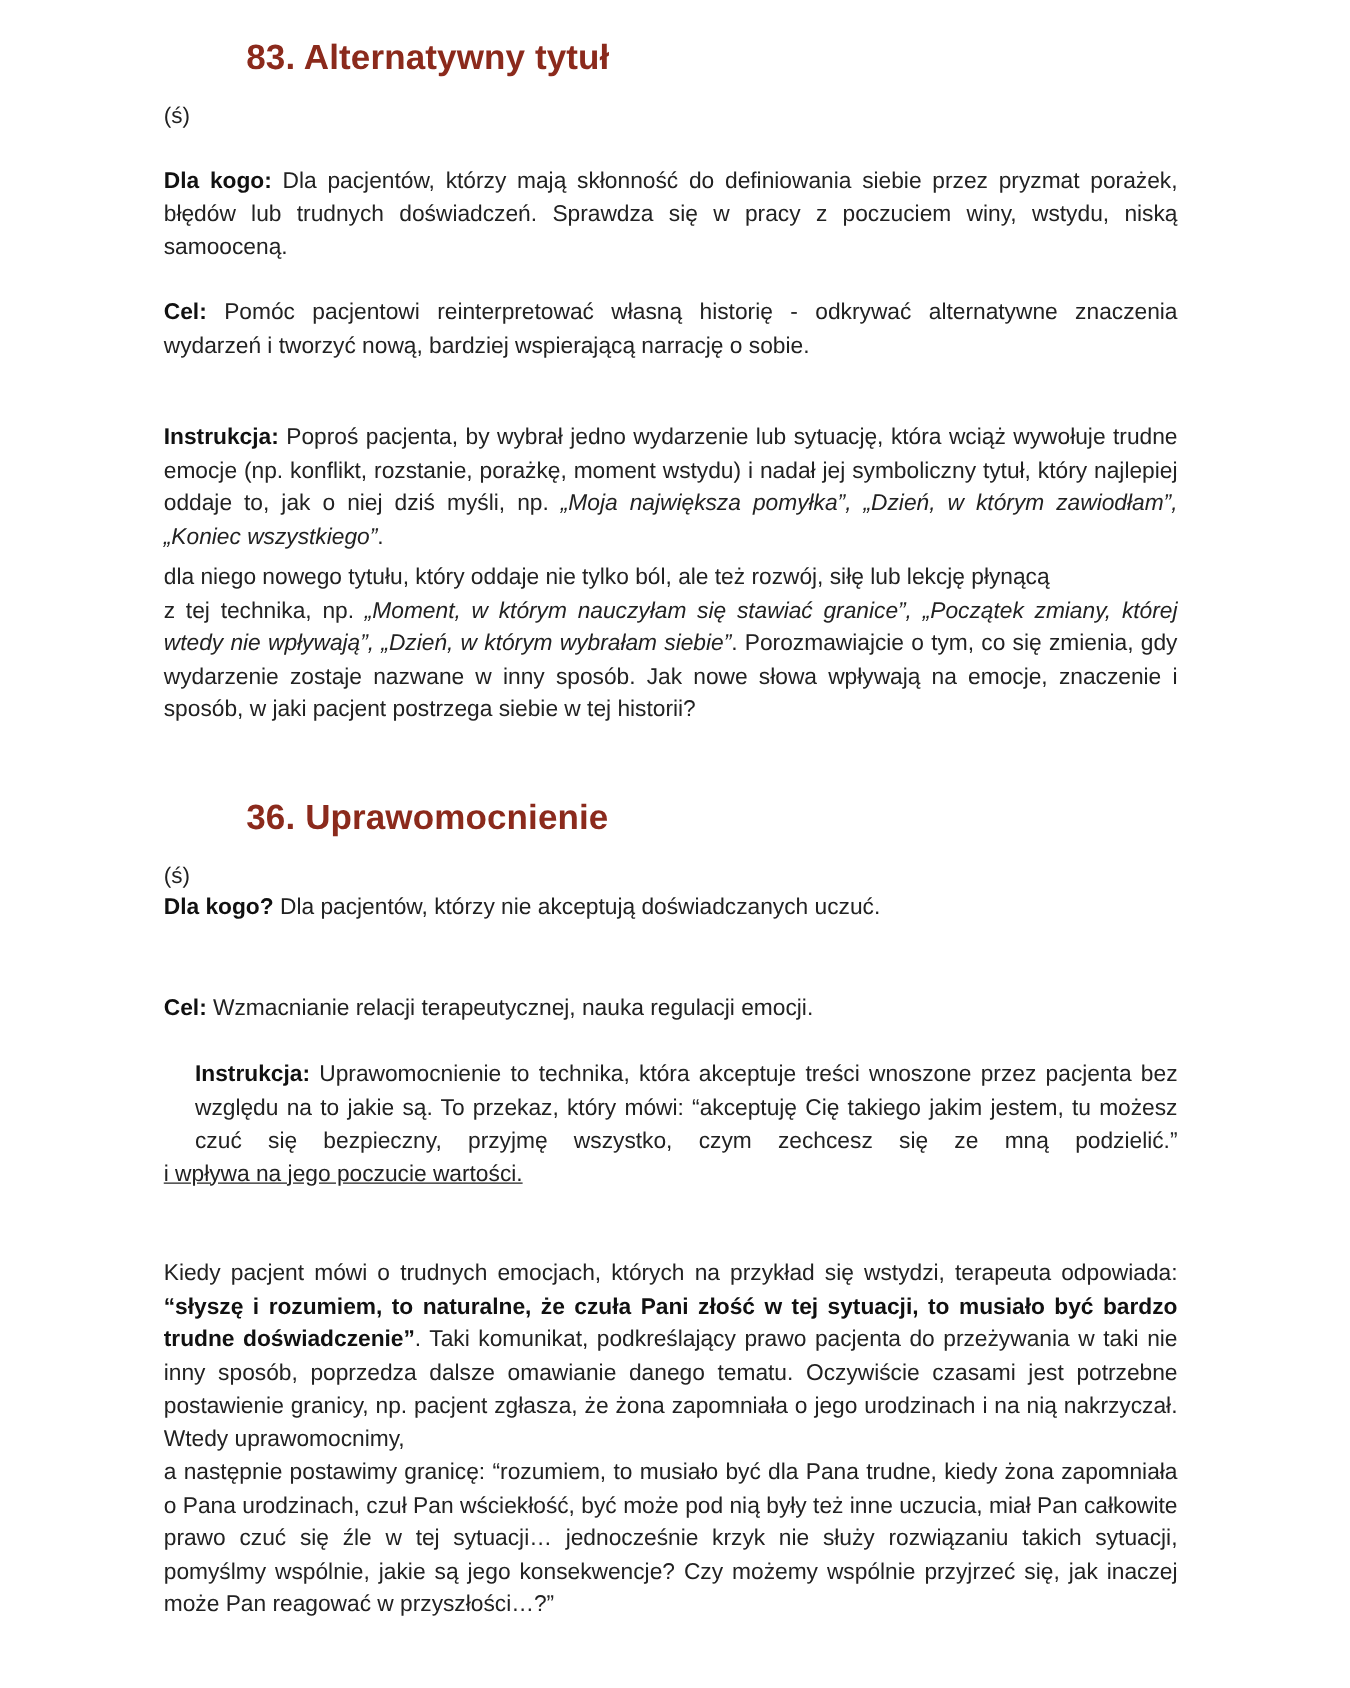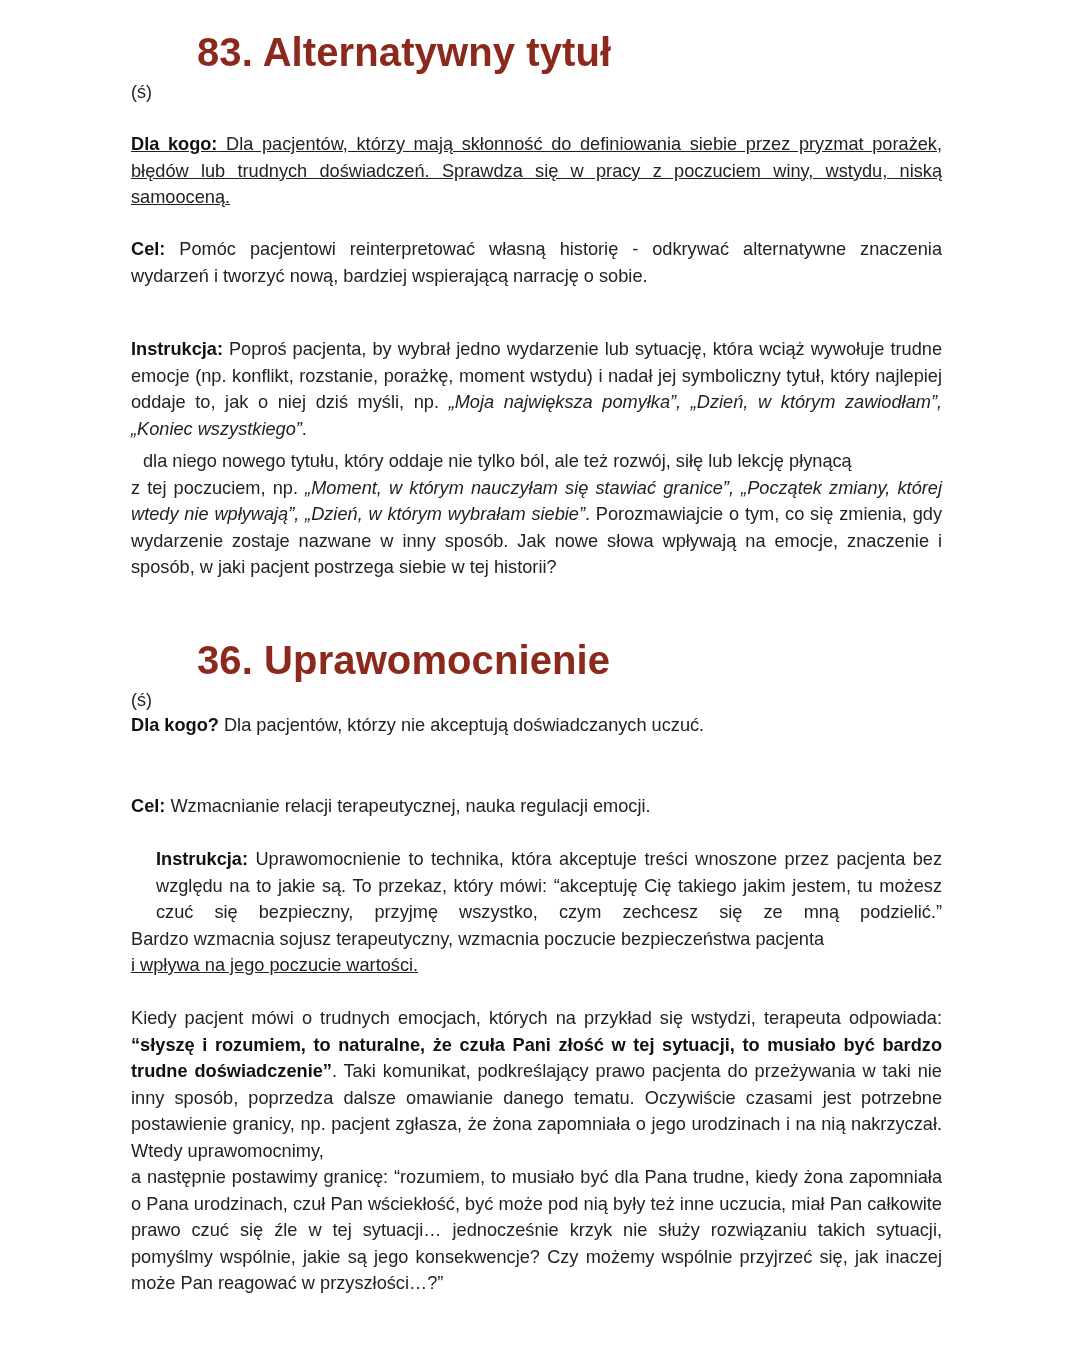--- a/index.html
+++ b/index.html
@@ -1,66 +1,65 @@
 <!DOCTYPE html>
 <html><head>
 <meta charset="utf-8">
 <style>
   html, body { margin: 0; padding: 0; background: #ffffff; }
   body { width: 1080px; height: 1350px; position: relative; overflow: hidden;
          font-family: "Liberation Sans", sans-serif; color: #222222; }
   .page { position: absolute; left: 131px; top: 0; width: 811px; }
-  .title { position: absolute; left: 66px; font-size: 40px; font-weight: bold;
+  .title { position: absolute; left: 66px; font-size: 28px; font-weight: bold;
            color: #8b2a1c; margin: 0; white-space: nowrap; letter-spacing: 0.1px; }
   .mark { position: absolute; left: 0; font-size: 18px; color: #222; }
   .para { position: absolute; left: 0; width: 811px; font-size: 18.2px; line-height: 26.5px;
           text-align: justify; margin: 0; }
   .para b { font-weight: bold; color: #111; }
   .para i { font-style: italic; }
   .nl { display: block; }
 </style>
 </head>
 <body>
 
 <div class="page">
 
   <h1 class="title" style="top:30px;">83. Alternatywny tytuł</h1>
   <div class="mark" style="top:82px;">(ś)</div>
 
-  <p class="para" style="top:131px;text-decoration:underline;">
+  <p class="para" style="top:131px;">
     <b>Dla kogo:</b><span> Dla pacjentów, którzy mają skłonność do definiowania siebie przez pryzmat porażek, błędów lub trudnych doświadczeń. Sprawdza się w pracy z poczuciem winy, wstydu, niską samooceną.</span>
   </p>
 
   <p class="para" style="top:236px;">
     <b>Cel:</b><span> Pomóc pacjentowi reinterpretować własną historię - odkrywać alternatywne znaczenia wydarzeń i tworzyć nową, bardziej wspierającą narrację o sobie.</span>
   </p>
 
   <p class="para" style="top:316px;margin-top:20px;">
     <b>Instrukcja:</b><span> Poproś pacjenta, by wybrał jedno wydarzenie lub sytuację, która wciąż wywołuje trudne emocje (np. konflikt, rozstanie, porażkę, moment wstydu) i nadał jej symboliczny tytuł, który najlepiej oddaje to, jak o niej dziś myśli, np. </span><i>„Moja największa pomyłka”, „Dzień, w którym zawiodłam”, „Koniec wszystkiego”</i><span>.</span>
   </p>
 
   <p class="para" style="top:448px;">
-    <span class="nl" style="text-align:left;margin-left:12px;">dla niego nowego tytułu, który oddaje nie tylko ból, ale też rozwój, siłę lub lekcję płynącą</span>
-    <span>z tej poczuciem, np. </span><i>„Moment, w którym nauczyłam się stawiać granice”, „Początek zmiany, której wtedy nie wpływają”, „Dzień, w którym wybrałam siebie”</i><span>. Porozmawiajcie o tym, co się zmienia, gdy wydarzenie zostaje nazwane w inny sposób. Jak nowe słowa wpływają na emocje, znaczenie i sposób, w jaki pacjent postrzega siebie w tej historii?</span>
+    <span class="nl" style="text-align:left;">dla niego nowego tytułu, który oddaje nie tylko ból, ale też rozwój, siłę lub lekcję płynącą</span>
+    <span>z tej technika, np. </span><i>„Moment, w którym nauczyłam się stawiać granice”, „Początek zmiany, której wtedy nie wpływają”, „Dzień, w którym wybrałam siebie”</i><span>. Porozmawiajcie o tym, co się zmienia, gdy wydarzenie zostaje nazwane w inny sposób. Jak nowe słowa wpływają na emocje, znaczenie i sposób, w jaki pacjent postrzega siebie w tej historii?</span>
   </p>
 
   <h1 class="title" style="top:638px;">36. Uprawomocnienie</h1>
   <div class="mark" style="top:690px;">(ś)</div>
 
   <p class="para" style="top:712px;">
     <b>Dla kogo?</b><span> Dla pacjentów, którzy nie akceptują doświadczanych uczuć.</span>
   </p>
 
   <p class="para" style="top:793px;">
     <b>Cel:</b><span> Wzmacnianie relacji terapeutycznej, nauka regulacji emocji.</span>
   </p>
 
   <p class="para" style="top:846px;">
     <span class="nl" style="text-align:justify;text-align-last:justify;margin-left:25px;"><b>Instrukcja:</b><span> Uprawomocnienie to technika, która akceptuje treści wnoszone przez pacjenta bez względu na to jakie są. To przekaz, który mówi: “akceptuję Cię takiego jakim jestem, tu możesz czuć się bezpieczny, przyjmę wszystko, czym zechcesz się ze mną podzielić.”</span></span>
-    <span class="nl" style="text-align:left;">Bardzo wzmacnia sojusz terapeutyczny, wzmacnia poczucie bezpieczeństwa pacjenta</span>
     <span class="nl" style="text-align:left;text-decoration:underline;">i wpływa na jego poczucie wartości.</span>
   </p>
 
   <p class="para" style="top:1005px;">
     <span class="nl" style="text-align:justify;"><span>Kiedy pacjent mówi o trudnych emocjach, których na przykład się wstydzi, terapeuta odpowiada: </span><b>“słyszę i rozumiem, to naturalne, że czuła Pani złość w tej sytuacji, to musiało być bardzo trudne doświadczenie”</b><span>. Taki komunikat, podkreślający prawo pacjenta do przeżywania w taki nie inny sposób, poprzedza dalsze omawianie danego tematu. Oczywiście czasami jest potrzebne postawienie granicy, np. pacjent zgłasza, że żona zapomniała o jego urodzinach i na nią nakrzyczał. Wtedy uprawomocnimy,</span></span>
     <span class="nl" style="text-align:justify;">a następnie postawimy granicę: “rozumiem, to musiało być dla Pana trudne, kiedy żona zapomniała o Pana urodzinach, czuł Pan wściekłość, być może pod nią były też inne uczucia, miał Pan całkowite prawo czuć się źle w tej sytuacji… jednocześnie krzyk nie służy rozwiązaniu takich sytuacji, pomyślmy wspólnie, jakie są jego konsekwencje? Czy możemy wspólnie przyjrzeć się, jak inaczej może Pan reagować w przyszłości…?”</span>
   </p>
 
 </div>
 

